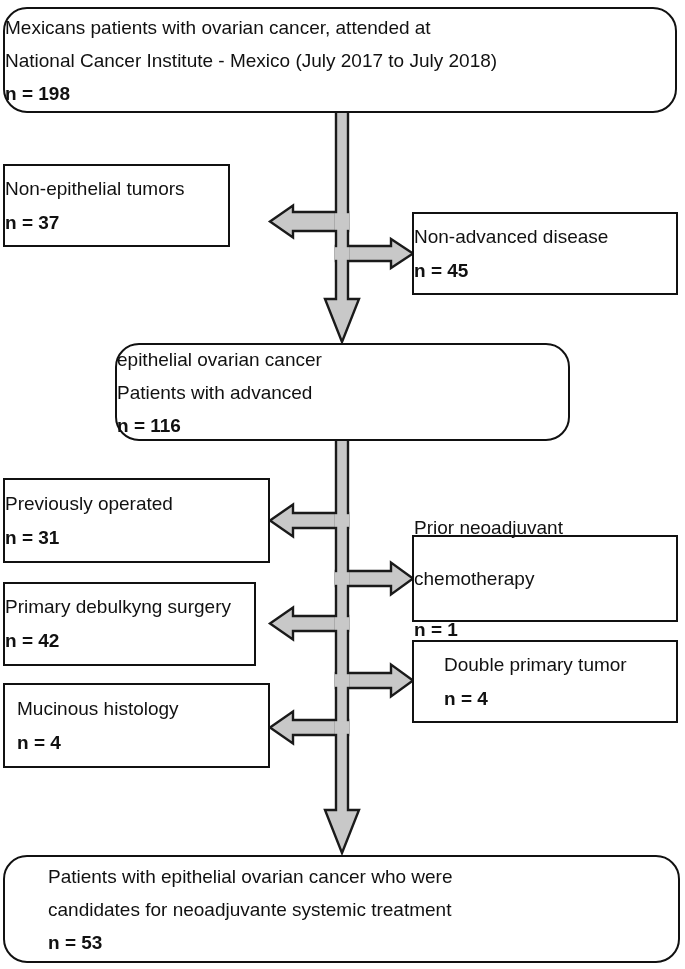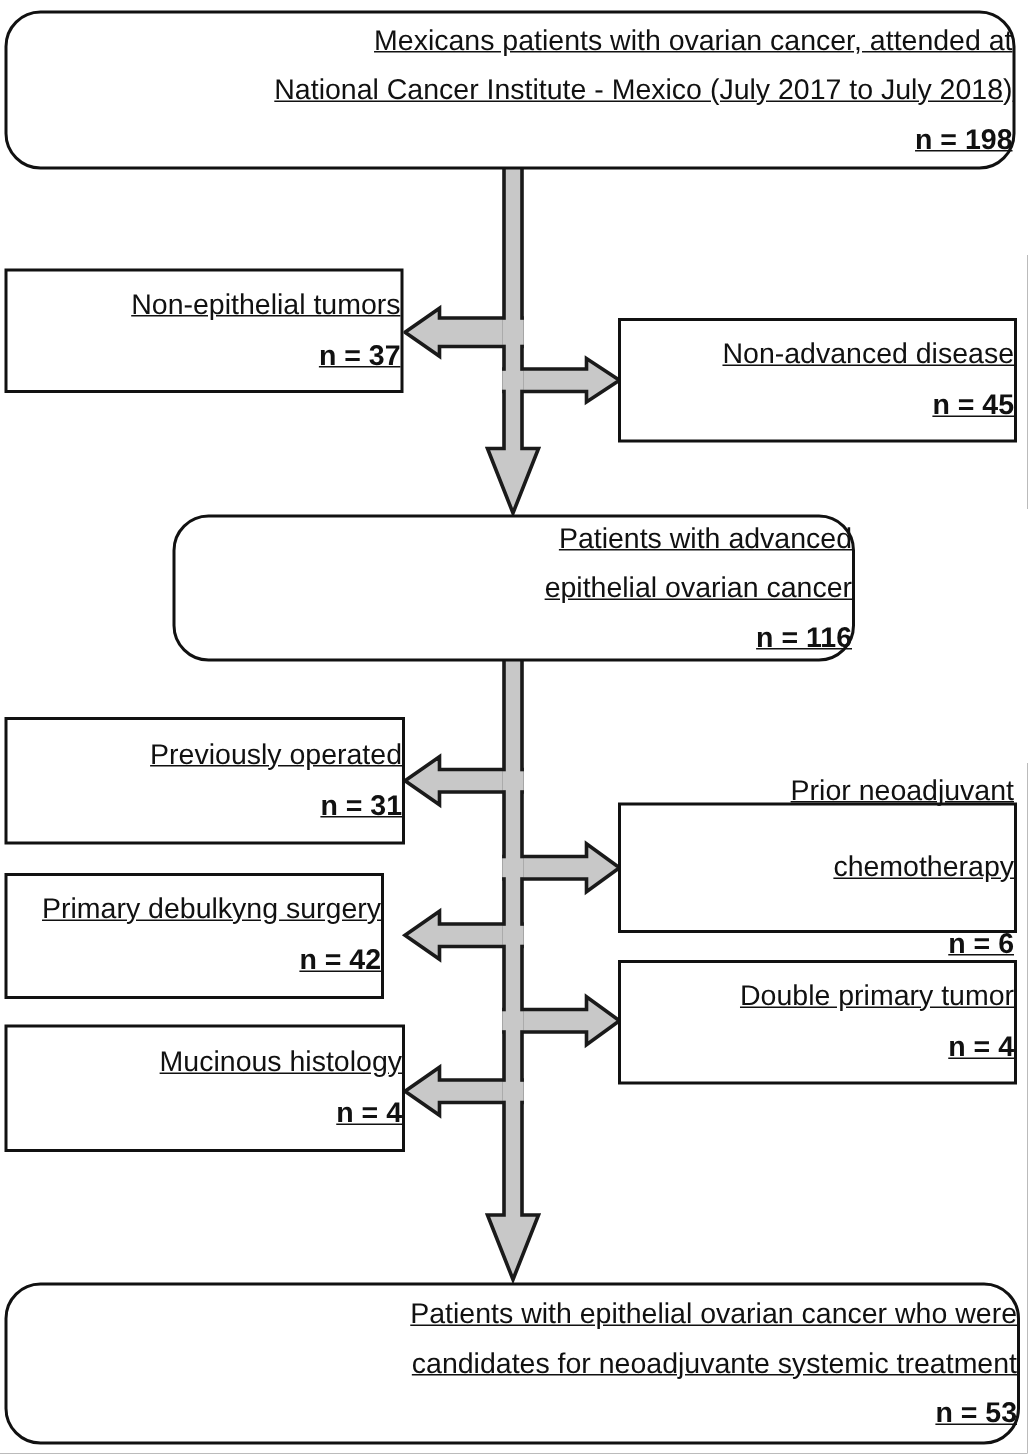--- a/index.html
+++ b/index.html
@@ -28,26 +28,25 @@
   }
   #arrow-layer rect.patch{fill:var(--arrow-fill);stroke:none;}
   .box{
     position:absolute;
     z-index:2;
     box-sizing:border-box;
     border:2.5px solid var(--box-border);
     background:var(--bg);
     display:flex;
     flex-direction:column;
-    align-items:flex-end;
+    align-items:flex-start;
     justify-content:center;
     text-align:center;
     font-size:19px;
     line-height:34px;
-    text-decoration:underline;
   }
   .rounded{border-radius:24px;}
   .lh33{line-height:33px;}
   .lh28{line-height:28px;gap:23px;}
   .count{font-weight:bold;}
 </style>
 </head>
 <body>
 
 <div id="canvas">
@@ -73,45 +72,45 @@
     <rect class="patch" x="334.8" y="674.2" width="14.4" height="12.6"></rect>
     <rect class="patch" x="334.8" y="721.2" width="14.4" height="12.6"></rect>
   </svg>
 
   <div class="box rounded lh33" style="left:3px;top:7px;width:674px;height:106px;">
     <div>Mexicans patients with ovarian cancer, attended at</div>
     <div>National Cancer Institute - Mexico (July 2017 to July 2018)</div>
     <div class="count">n = 198</div>
   </div>
 
-  <div class="box" style="left:3px;top:179px;width:266px;height:83px;">
+  <div class="box" style="left:3px;top:164px;width:227px;height:83px;">
     <div>Non-epithelial tumors</div>
     <div class="count">n = 37</div>
   </div>
 
   <div class="box" style="left:412px;top:212px;width:266px;height:83px;">
     <div>Non-advanced disease</div>
     <div class="count">n = 45</div>
   </div>
 
   <div class="box rounded lh33" style="left:115px;top:343px;width:455px;height:98px;">
+    <div>epithelial ovarian cancer</div>
     <div>Patients with advanced</div>
-    <div>epithelial ovarian cancer</div>
     <div class="count">n = 116</div>
   </div>
 
   <div class="box" style="left:3px;top:478px;width:267px;height:85px;">
     <div>Previously operated</div>
     <div class="count">n = 31</div>
   </div>
 
   <div class="box lh28" style="left:412px;top:535px;width:266px;height:87px;">
     <div>Prior neoadjuvant</div>
     <div>chemotherapy</div>
-    <div class="count">n = 6</div>
+    <div class="count">n = 1</div>
   </div>
 
   <div class="box" style="left:3px;top:582px;width:253px;height:84px;">
     <div>Primary debulkyng surgery</div>
     <div class="count">n = 42</div>
   </div>
 
   <div class="box" style="left:412px;top:640px;width:266px;height:83px;padding-left:30px;">
     <div>Double primary tumor</div>
     <div class="count">n = 4</div>

